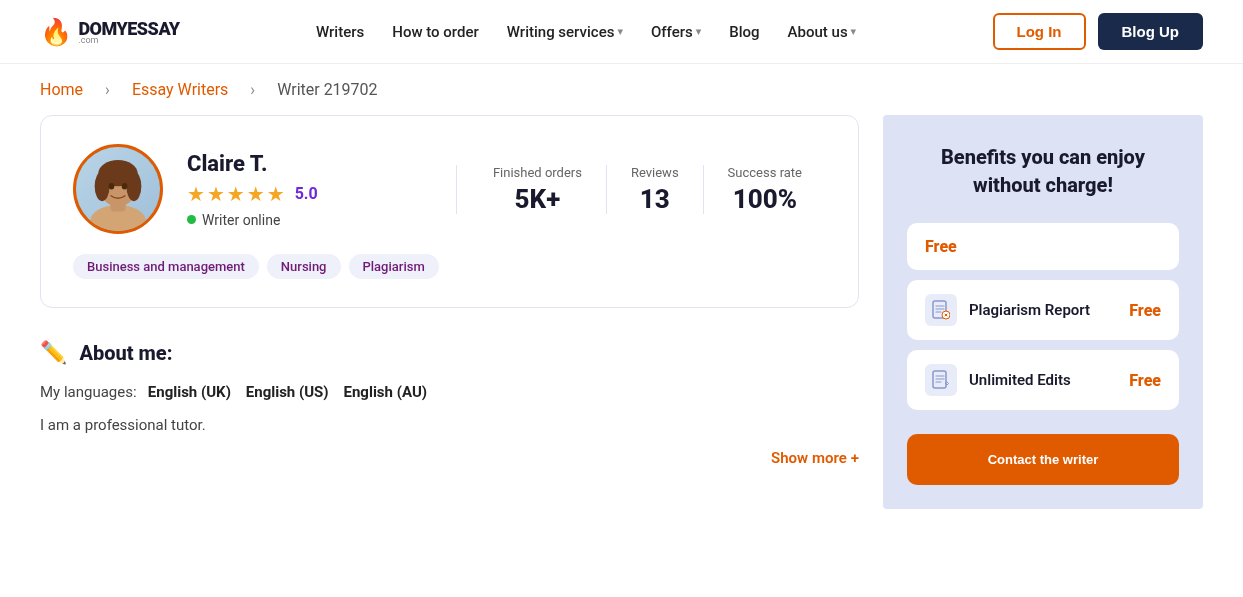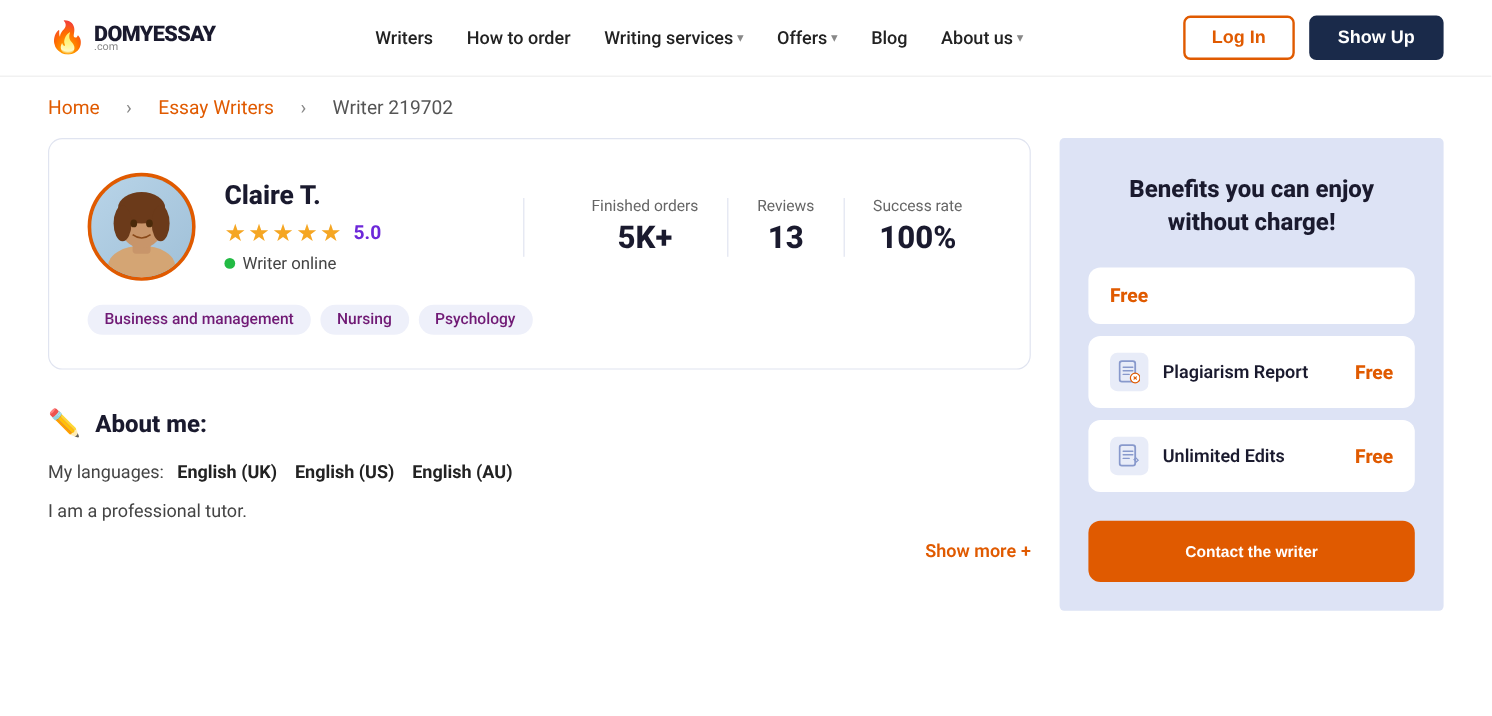--- a/index.html
+++ b/index.html
@@ -32,21 +32,21 @@
     .writer-card { background: #fff; border: 1px solid #e0e4f0; border-radius: 12px; padding: 28px 32px; flex: 1; min-width: 0; }
     .writer-header { display: flex; align-items: center; gap: 24px; margin-bottom: 20px; }
     .avatar-wrap { position: relative; }
     .avatar-img { width: 90px; height: 90px; border-radius: 50%; background: linear-gradient(135deg, #c0a07a 0%, #8a6a4a 60%, #b0956a 100%); overflow: hidden; display: flex; align-items: center; justify-content: center; border: 3px solid #e05a00; }
     .writer-info { flex: 1; }
     .writer-name { font-size: 22px; font-weight: 800; color: #1a1a2e; margin-bottom: 6px; }
     .stars { color: #f5a623; font-size: 20px; letter-spacing: 2px; }
     .rating-num { font-size: 16px; font-weight: 700; color: #6d28d9; margin-left: 4px; }
     .online-status { display: flex; align-items: center; gap: 6px; margin-top: 6px; font-size: 14px; color: #444; }
     .online-dot { width: 9px; height: 9px; border-radius: 50%; background: #22bb44; display: inline-block; }
-    .writer-stats { display: flex; gap: 0; margin-left: auto; border-left: 1px solid #e0e4f0; padding-left: 32px; }
+    .writer-stats { display: flex; gap: 0; margin-left: auto; border-left: 1px solid #e0e4f0; padding-left: 12px; }
     .stat { text-align: center; padding: 0 24px; border-right: 1px solid #e0e4f0; }
     .stat:last-child { border-right: none; }
     .stat-label { font-size: 13px; color: #666; margin-bottom: 4px; }
     .stat-value { font-size: 26px; font-weight: 800; color: #1a1a2e; }
     .tags { display: flex; flex-wrap: wrap; gap: 8px; margin-top: 4px; }
     .tag { background: #eef0fa; color: #701a75; border-radius: 20px; padding: 5px 14px; font-size: 13px; font-weight: 500; }
 
     
     .about-section { padding: 32px 0 0; }
     .section-title { display: flex; align-items: center; gap: 12px; font-size: 20px; font-weight: 800; color: #1a1a2e; margin-bottom: 18px; }
@@ -92,21 +92,21 @@
     </span>
     <a href="#">Blog</a>
     <span class="nav-dropdown">
       <span>About us</span>
       <span class="chevron">▾</span>
     </span>
   </nav>
 
   <div class="header-btns">
     <button class="btn-login">Log In</button>
-    <button class="btn-signup">Show Up</button>
+    <button class="btn-signup">Blog Up</button>
   </div>
 </header>
 
 <div class="breadcrumb">
   <a href="#">Home</a>
   <span class="sep">›</span>
   <a href="#">Essay Writers</a>
   <span class="sep">›</span>
   <span class="current">Writer 219702</span>
 </div>
@@ -171,21 +171,21 @@
           <div class="stat">
             <div class="stat-label">Success rate</div>
             <div class="stat-value">100%</div>
           </div>
         </div>
       </div>
 
       <div class="tags">
         <span class="tag">Business and management</span>
         <span class="tag">Nursing</span>
-        <span class="tag">Psychology</span>
+        <span class="tag">Plagiarism</span>
       </div>
     </div>
 
     <div class="about-section">
       <div class="section-title">
         <span class="edit-icon">✏️</span>
         <span>About me:</span>
       </div>
       <div class="languages-row">
         <span>My languages:</span>

